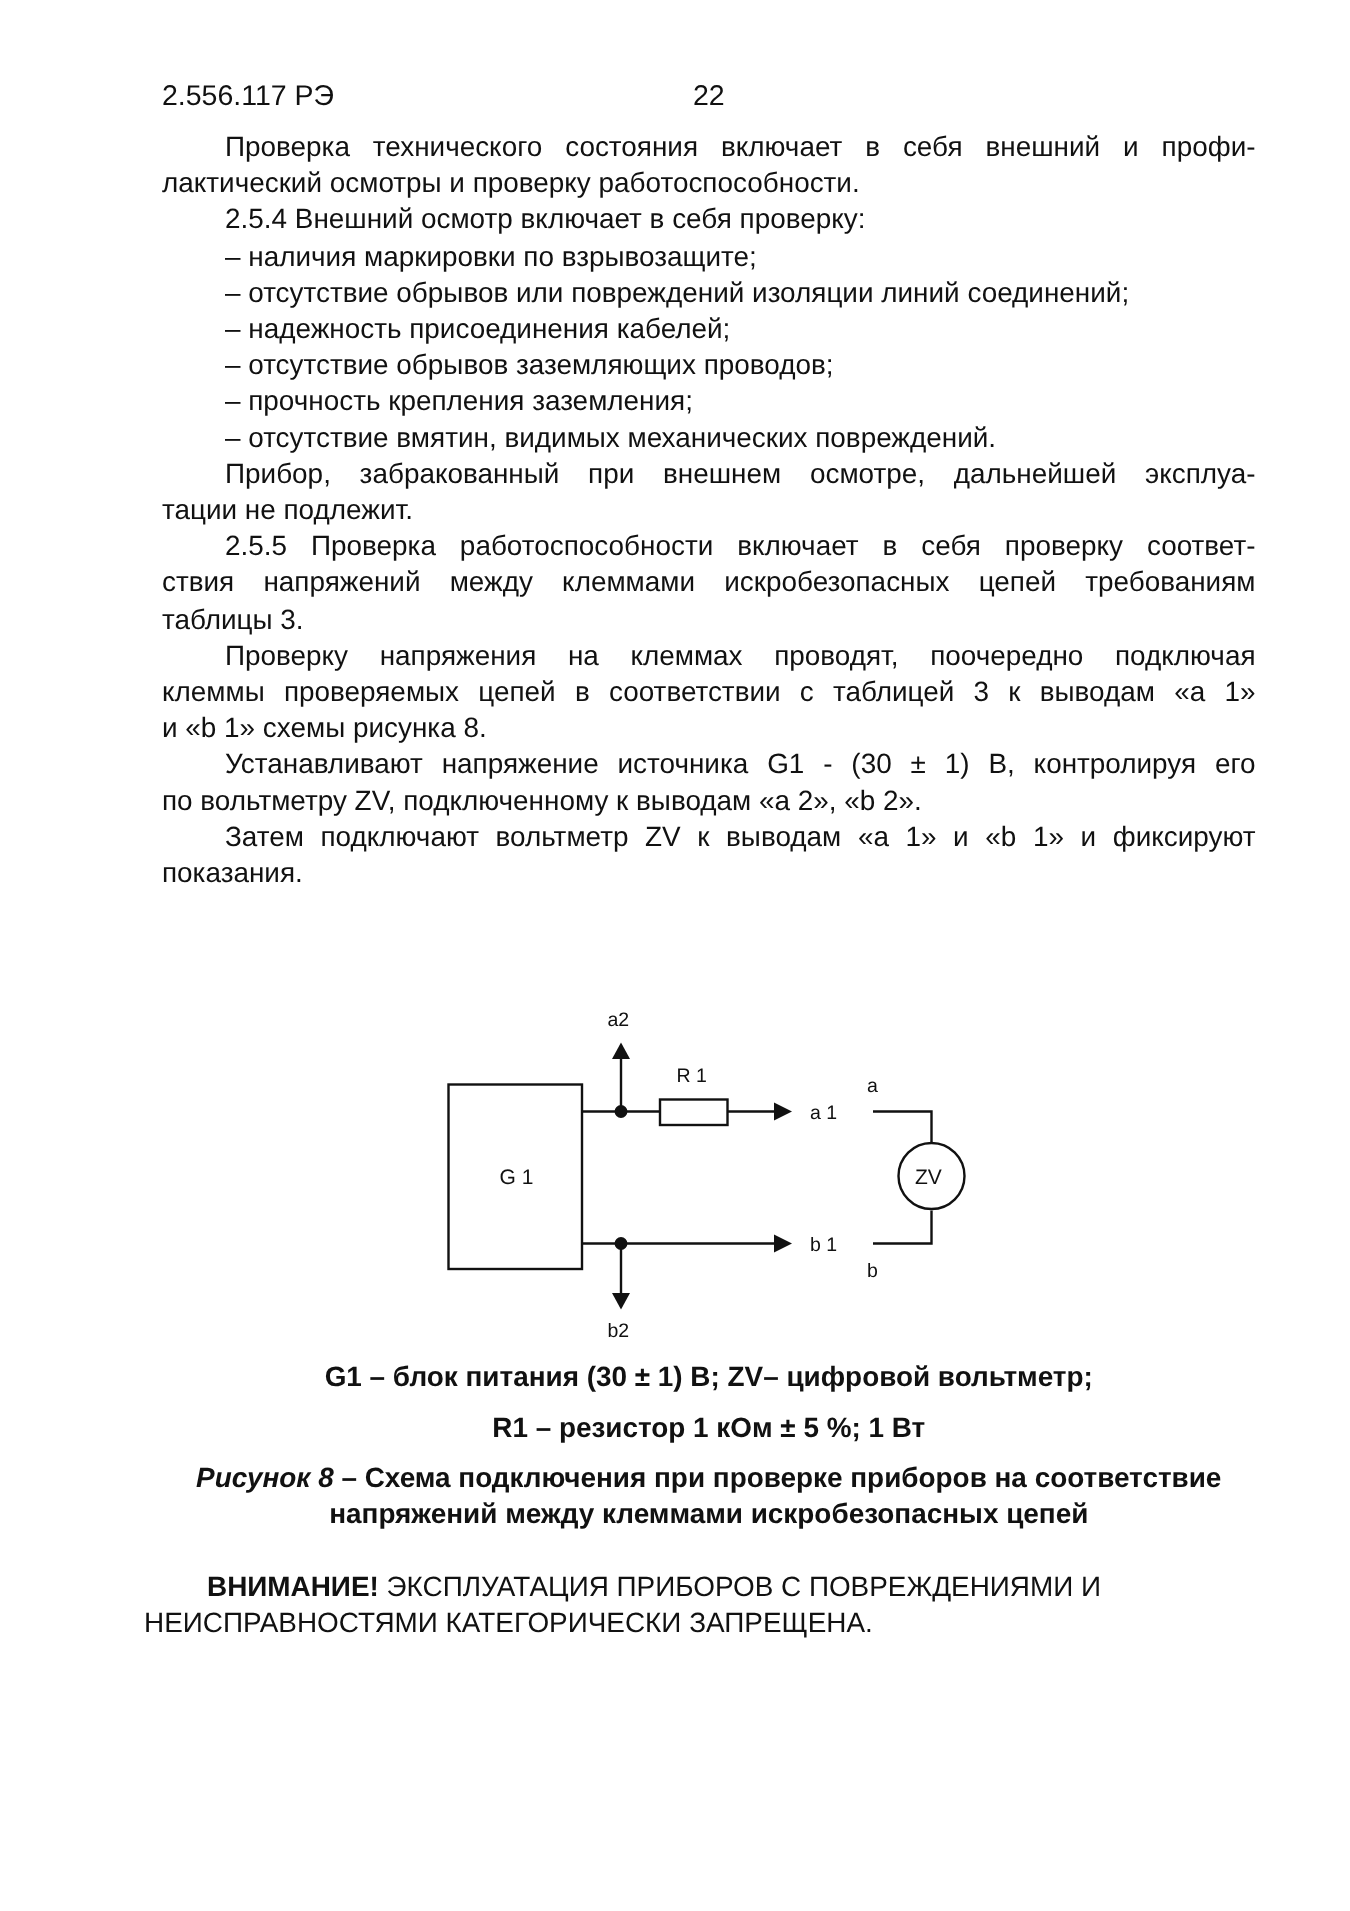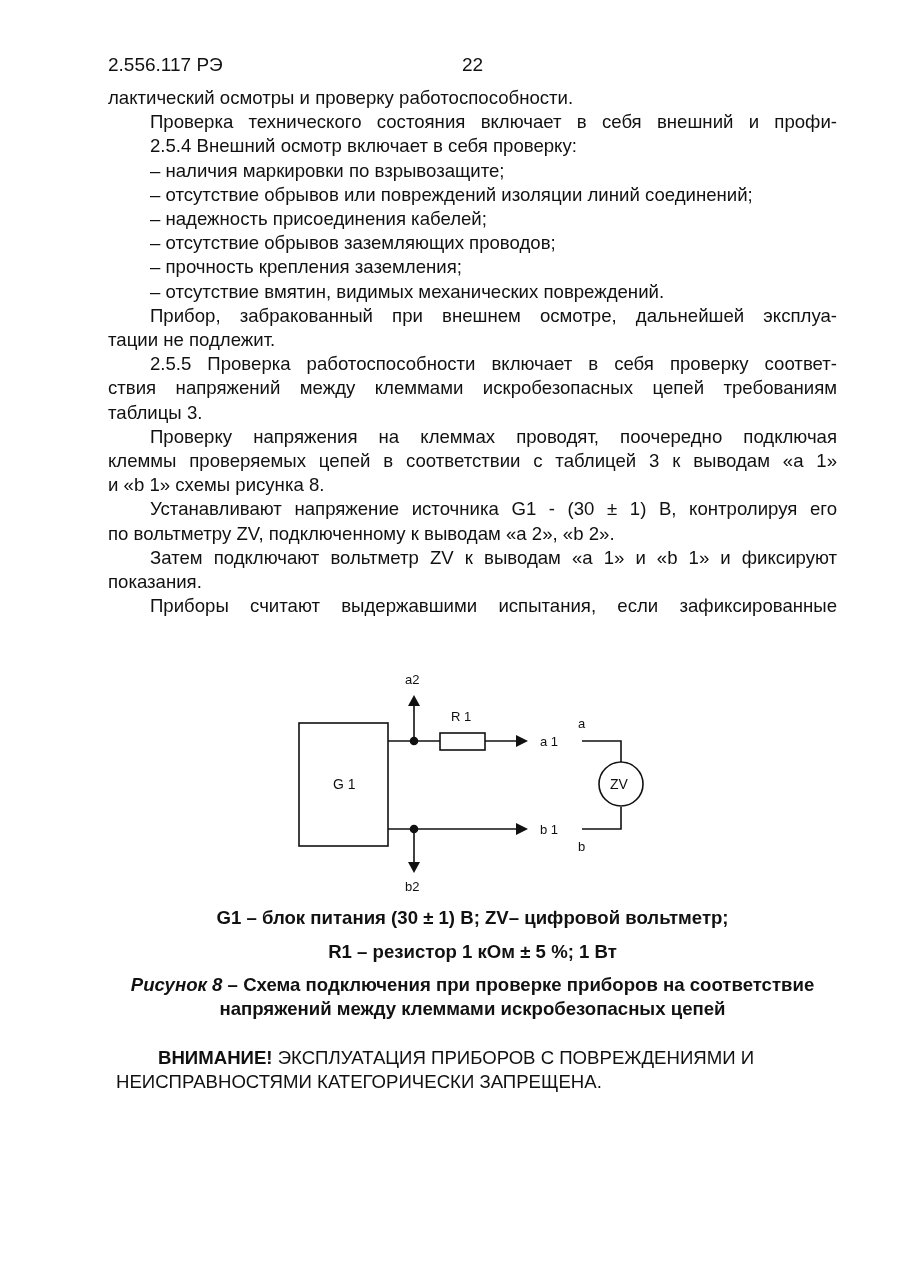--- a/index.html
+++ b/index.html
@@ -12,32 +12,32 @@
   .line { display: block; white-space: nowrap; }
   .just { text-align: justify; text-align-last: justify; white-space: normal; }
   .ind { padding-left: 42px; }
   .dash { padding-left: 42px; }
   .diagram { position: absolute; left: 290px; top: 662px; }
   .caption { position: absolute; left: 108px; width: 729px; text-align: center; font-size: 18.6px; line-height: 24px; font-weight: bold; }
   .cap1 { top: 906px; }
   .cap2 { top: 940px; }
   .fig { top: 973px; }
   .fig b { font-style: italic; }
-  .warn { position: absolute; left: 116px; top: 1046px; width: 729px; font-size: 18.6px; line-height: 24.2px; }
+  .warn { position: absolute; left: 96px; top: 1046px; width: 729px; font-size: 18.6px; line-height: 24.2px; }
 </style>
 </head>
 <body>
 
 <div class="hdr hdr-left">2.556.117 РЭ</div>
 <div class="hdr hdr-num">22</div>
 
 <div class="body">
   <div>
+    <span class="line just ind">Проверка технического состояния включает в себя внешний и профи-</span>
     <span class="line">лактический осмотры и проверку работоспособности.</span>
-    <span class="line just ind">Проверка технического состояния включает в себя внешний и профи-</span>
   </div>
   <span class="line ind">2.5.4 Внешний осмотр включает в себя проверку:</span>
   <div>
     <span class="line dash">–  наличия маркировки по взрывозащите;</span>
     <span class="line dash">–  отсутствие обрывов или повреждений изоляции линий соединений;</span>
     <span class="line dash">–  надежность присоединения кабелей;</span>
     <span class="line dash">–  отсутствие обрывов заземляющих проводов;</span>
     <span class="line dash">–  прочность крепления заземления;</span>
     <span class="line dash">–  отсутствие вмятин, видимых механических повреждений.</span>
   </div>
@@ -57,21 +57,20 @@
   </div>
   <div>
     <span class="line just ind">Устанавливают напряжение источника G1 -  (30 ± 1) В, контролируя его</span>
     <span class="line">по вольтметру ZV, подключенному к выводам «а 2», «b 2».</span>
   </div>
   <div>
     <span class="line just ind">Затем подключают вольтметр ZV к выводам «а 1» и «b 1» и фиксируют</span>
     <span class="line">показания.</span>
   </div>
   <div>
-    <span class="line just ind">Приборы считают выдержавшими испытания, если зафиксированные</span>
   </div>
 </div>
 
 <svg class="diagram" width="370" height="240" viewBox="0 0 370 240" xmlns="http://www.w3.org/2000/svg" font-family="Liberation Sans, sans-serif" fill="none" stroke="#111" stroke-width="1.6">
   <rect x="9" y="61" width="89" height="123"></rect>
   <text x="43" y="127" font-size="14" fill="#111" stroke="none">G 1</text>
   <line x1="98" y1="79" x2="150" y2="79"></line>
   <circle cx="124" cy="79" r="3.5" fill="#111"></circle>
   <line x1="124" y1="79" x2="124" y2="42"></line>
   <polygon points="118,44 124,33 130,44" fill="#111" stroke="none"></polygon>

